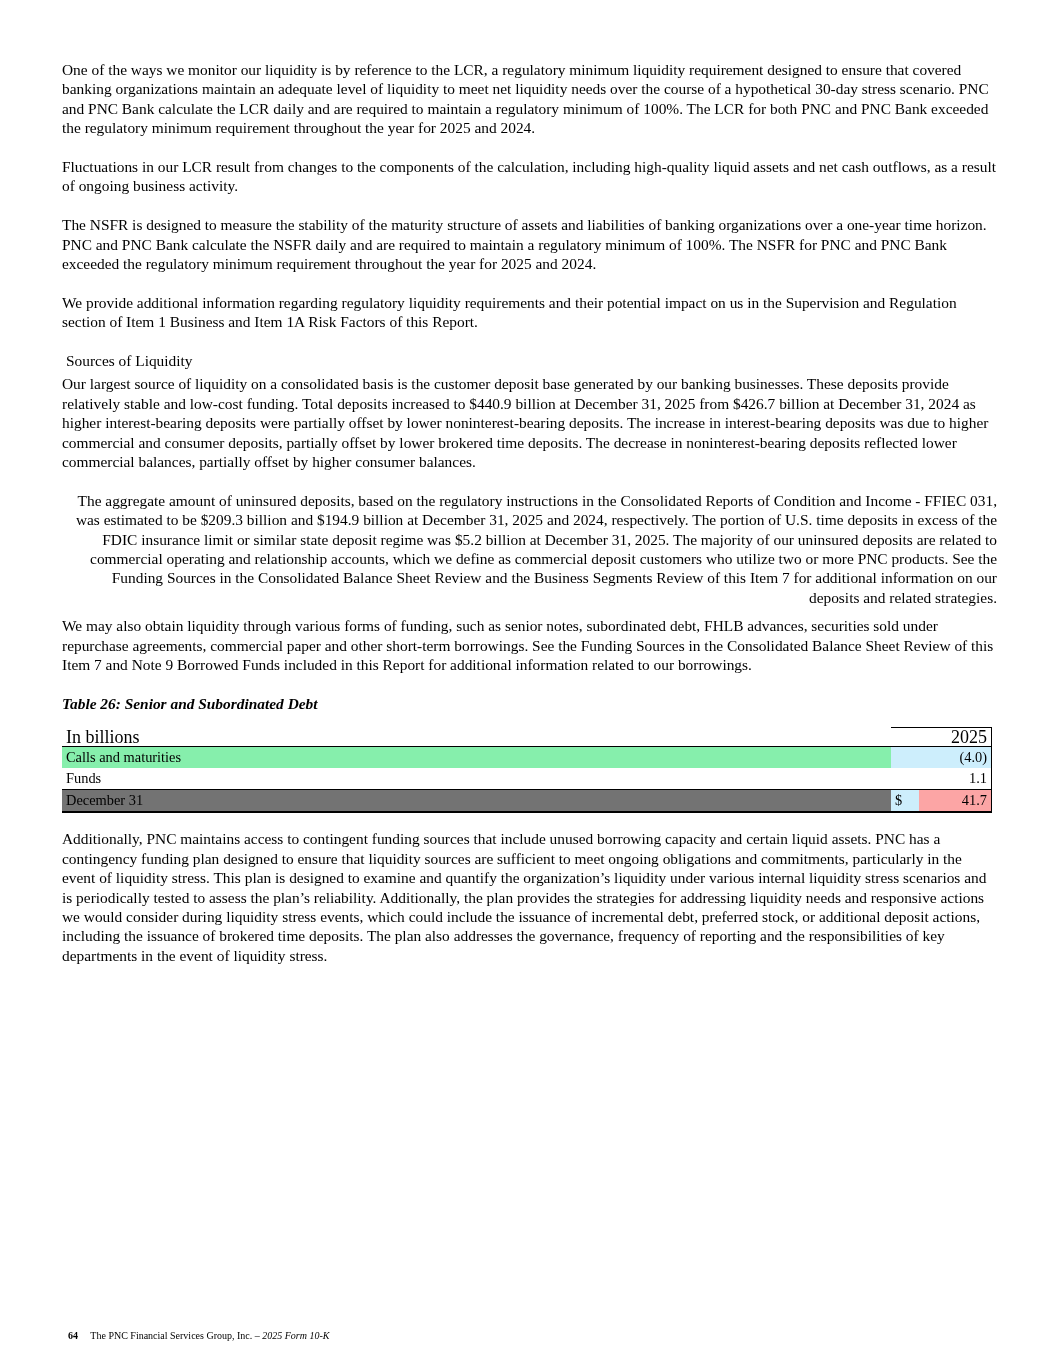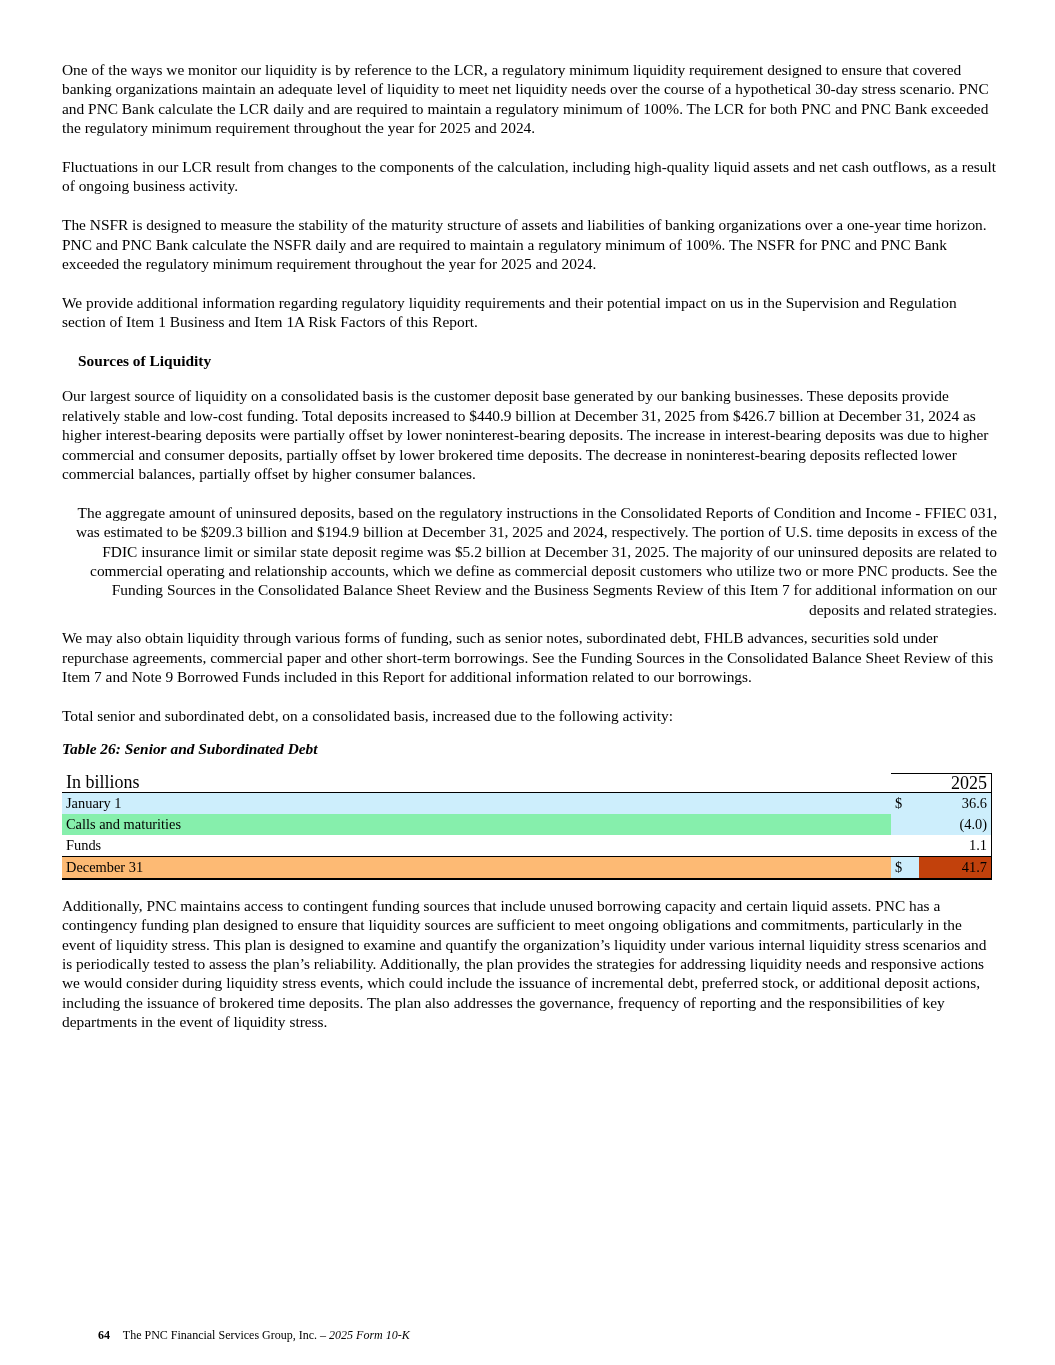--- a/index.html
+++ b/index.html
@@ -5,77 +5,71 @@
   html, body { margin: 0; padding: 0; background: #ffffff; }
   body {
     width: 1055px; height: 1365px; position: relative; overflow: hidden;
     font-family: "Liberation Serif", "DejaVu Serif", serif;
     color: #000; font-size: 15.4px; line-height: 19.4px;
   }
   .page { position: absolute; left: 62px; top: 60px; width: 935px; }
   p { margin: 0; }
   .para { margin-bottom: 19.4px; }
   .para.tight { margin-bottom: 9px; text-align: right; }
-  .section-heading { font-weight: bold; margin: 16px; }
+  .section-heading { font-weight: normal; margin: 4px; }
   .table-title { font-weight: bold; font-style: italic; margin: 0 0 14px 0; }
   table.debt { width: 930px; border-collapse: collapse; margin: 0; }
   table.debt td { padding: 0 4px; height: 21px; font-size: 14.4px; line-height: 21px; }
   table.debt tr.header td { font-size: 18px; height: 18px; line-height: 18px; border-bottom: 1.5px solid #000; }
   table.debt tr.header td.year { border-top: 1.3px solid #000; border-right: 1.3px solid #000; text-align: right; }
   table.debt tr.shaded td { background: #cdeefc; }
   table.debt td.cur { width: 20px; text-align: left; }
   table.debt td.val { width: 64px; text-align: right; border-right: 1.3px solid #000; }
   table.debt tr.total td { border-top: 1.3px solid #000; border-bottom: 2.5px solid #000; }
   table.debt tr.header td.cur { border-top: 1.3px solid #000; }
   .after-table { margin-top: 16px; }
-  .footer { position: absolute; left: 98px; top: 1326px; font-size: 12px; }
+  .footer { position: absolute; left: 68px; top: 1326px; font-size: 10px; }
   .footer .pg { font-weight: bold; margin-right: 10px; }
   .footer .it { font-style: italic; }
 </style>
 </head>
 <body>
 
 <div class="page">
   <p class="para">One of the ways we monitor our liquidity is by reference to the LCR, a regulatory minimum liquidity requirement designed to ensure that covered banking organizations maintain an adequate level of liquidity to meet net liquidity needs over the course of a hypothetical 30-day stress scenario. PNC and PNC Bank calculate the LCR daily and are required to maintain a regulatory minimum of 100%. The LCR for both PNC and PNC Bank exceeded the regulatory minimum requirement throughout the year for 2025 and 2024.</p>
   <p class="para">Fluctuations in our LCR result from changes to the components of the calculation, including high-quality liquid assets and net cash outflows, as a result of ongoing business activity.</p>
   <p class="para">The NSFR is designed to measure the stability of the maturity structure of assets and liabilities of banking organizations over a one-year time horizon. PNC and PNC Bank calculate the NSFR daily and are required to maintain a regulatory minimum of 100%. The NSFR for PNC and PNC Bank exceeded the regulatory minimum requirement throughout the year for 2025 and 2024.</p>
   <p class="para">We provide additional information regarding regulatory liquidity requirements and their potential impact on us in the Supervision and Regulation section of Item 1 Business and Item 1A Risk Factors of this Report.</p>
   <p class="section-heading">Sources of Liquidity</p>
   <p class="para">Our largest source of liquidity on a consolidated basis is the customer deposit base generated by our banking businesses. These deposits provide relatively stable and low-cost funding. Total deposits increased to $440.9 billion at December 31, 2025 from $426.7 billion at December 31, 2024 as higher interest-bearing deposits were partially offset by lower noninterest-bearing deposits. The increase in interest-bearing deposits was due to higher commercial and consumer deposits, partially offset by lower brokered time deposits. The decrease in noninterest-bearing deposits reflected lower commercial balances, partially offset by higher consumer balances.</p>
   <p class="para tight">The aggregate amount of uninsured deposits, based on the regulatory instructions in the Consolidated Reports of Condition and Income - FFIEC 031, was estimated to be $209.3 billion and $194.9 billion at December 31, 2025 and 2024, respectively. The portion of U.S. time deposits in excess of the FDIC insurance limit or similar state deposit regime was $5.2 billion at December 31, 2025. The majority of our uninsured deposits are related to commercial operating and relationship accounts, which we define as commercial deposit customers who utilize two or more PNC products. See the Funding Sources in the Consolidated Balance Sheet Review and the Business Segments Review of this Item 7 for additional information on our deposits and related strategies.</p>
   <p class="para">We may also obtain liquidity through various forms of funding, such as senior notes, subordinated debt, FHLB advances, securities sold under repurchase agreements, commercial paper and other short-term borrowings. See the Funding Sources in the Consolidated Balance Sheet Review of this Item 7 and Note 9 Borrowed Funds included in this Report for additional information related to our borrowings.</p>
-  <p class="para" style="margin-bottom:14px">Total senior and subordinated debt, on a consolidated basis, increased due to the following activity:</p>
   <p class="table-title">Table 26: Senior and Subordinated Debt</p>
 
   <table class="debt">
     <tbody>
         <tr class="header">
       <td>In billions</td>
       <td class="cur" style="border-bottom:1.5px solid #000;"></td>
       <td class="year">2025</td>
-    </tr>
-    <tr class="shaded">
-      <td style="background: rgb(205, 238, 252);">January 1</td>
-      <td class="cur" style="background: rgb(205, 238, 252);">$</td>
-      <td class="val" style="background: rgb(205, 238, 252);">36.6</td>
     </tr>
     <tr class="shaded">
       <td style="background: #86efac;">Calls and maturities</td>
       <td class="cur" style="background: rgb(205, 238, 252);"></td>
       <td class="val" style="background: rgb(205, 238, 252);">(4.0)</td>
     </tr>
     <tr>
       <td>Funds</td>
       <td class="cur"></td>
       <td class="val">1.1</td>
     </tr>
     <tr class="shaded total">
-      <td style="background: #fdba74;">December 31</td>
+      <td style="background: #737373;">December 31</td>
       <td class="cur" style="background: rgb(205, 238, 252);">$</td>
-      <td class="val" style="background: #c2410c;">41.7</td>
+      <td class="val" style="background: #fca5a5;">41.7</td>
     </tr>
   </tbody>
     </table>
 
   <p class="para after-table">Additionally, PNC maintains access to contingent funding sources that include unused borrowing capacity and certain liquid assets. PNC has a contingency funding plan designed to ensure that liquidity sources are sufficient to meet ongoing obligations and commitments, particularly in the event of liquidity stress. This plan is designed to examine and quantify the organization’s liquidity under various internal liquidity stress scenarios and is periodically tested to assess the plan’s reliability. Additionally, the plan provides the strategies for addressing liquidity needs and responsive actions we would consider during liquidity stress events, which could include the issuance of incremental debt, preferred stock, or additional deposit actions, including the issuance of brokered time deposits. The plan also addresses the governance, frequency of reporting and the responsibilities of key departments in the event of liquidity stress.</p>
 </div>
 
 <div class="footer">
   <span class="pg">64</span>
   <span>The PNC Financial Services Group, Inc. –</span>

